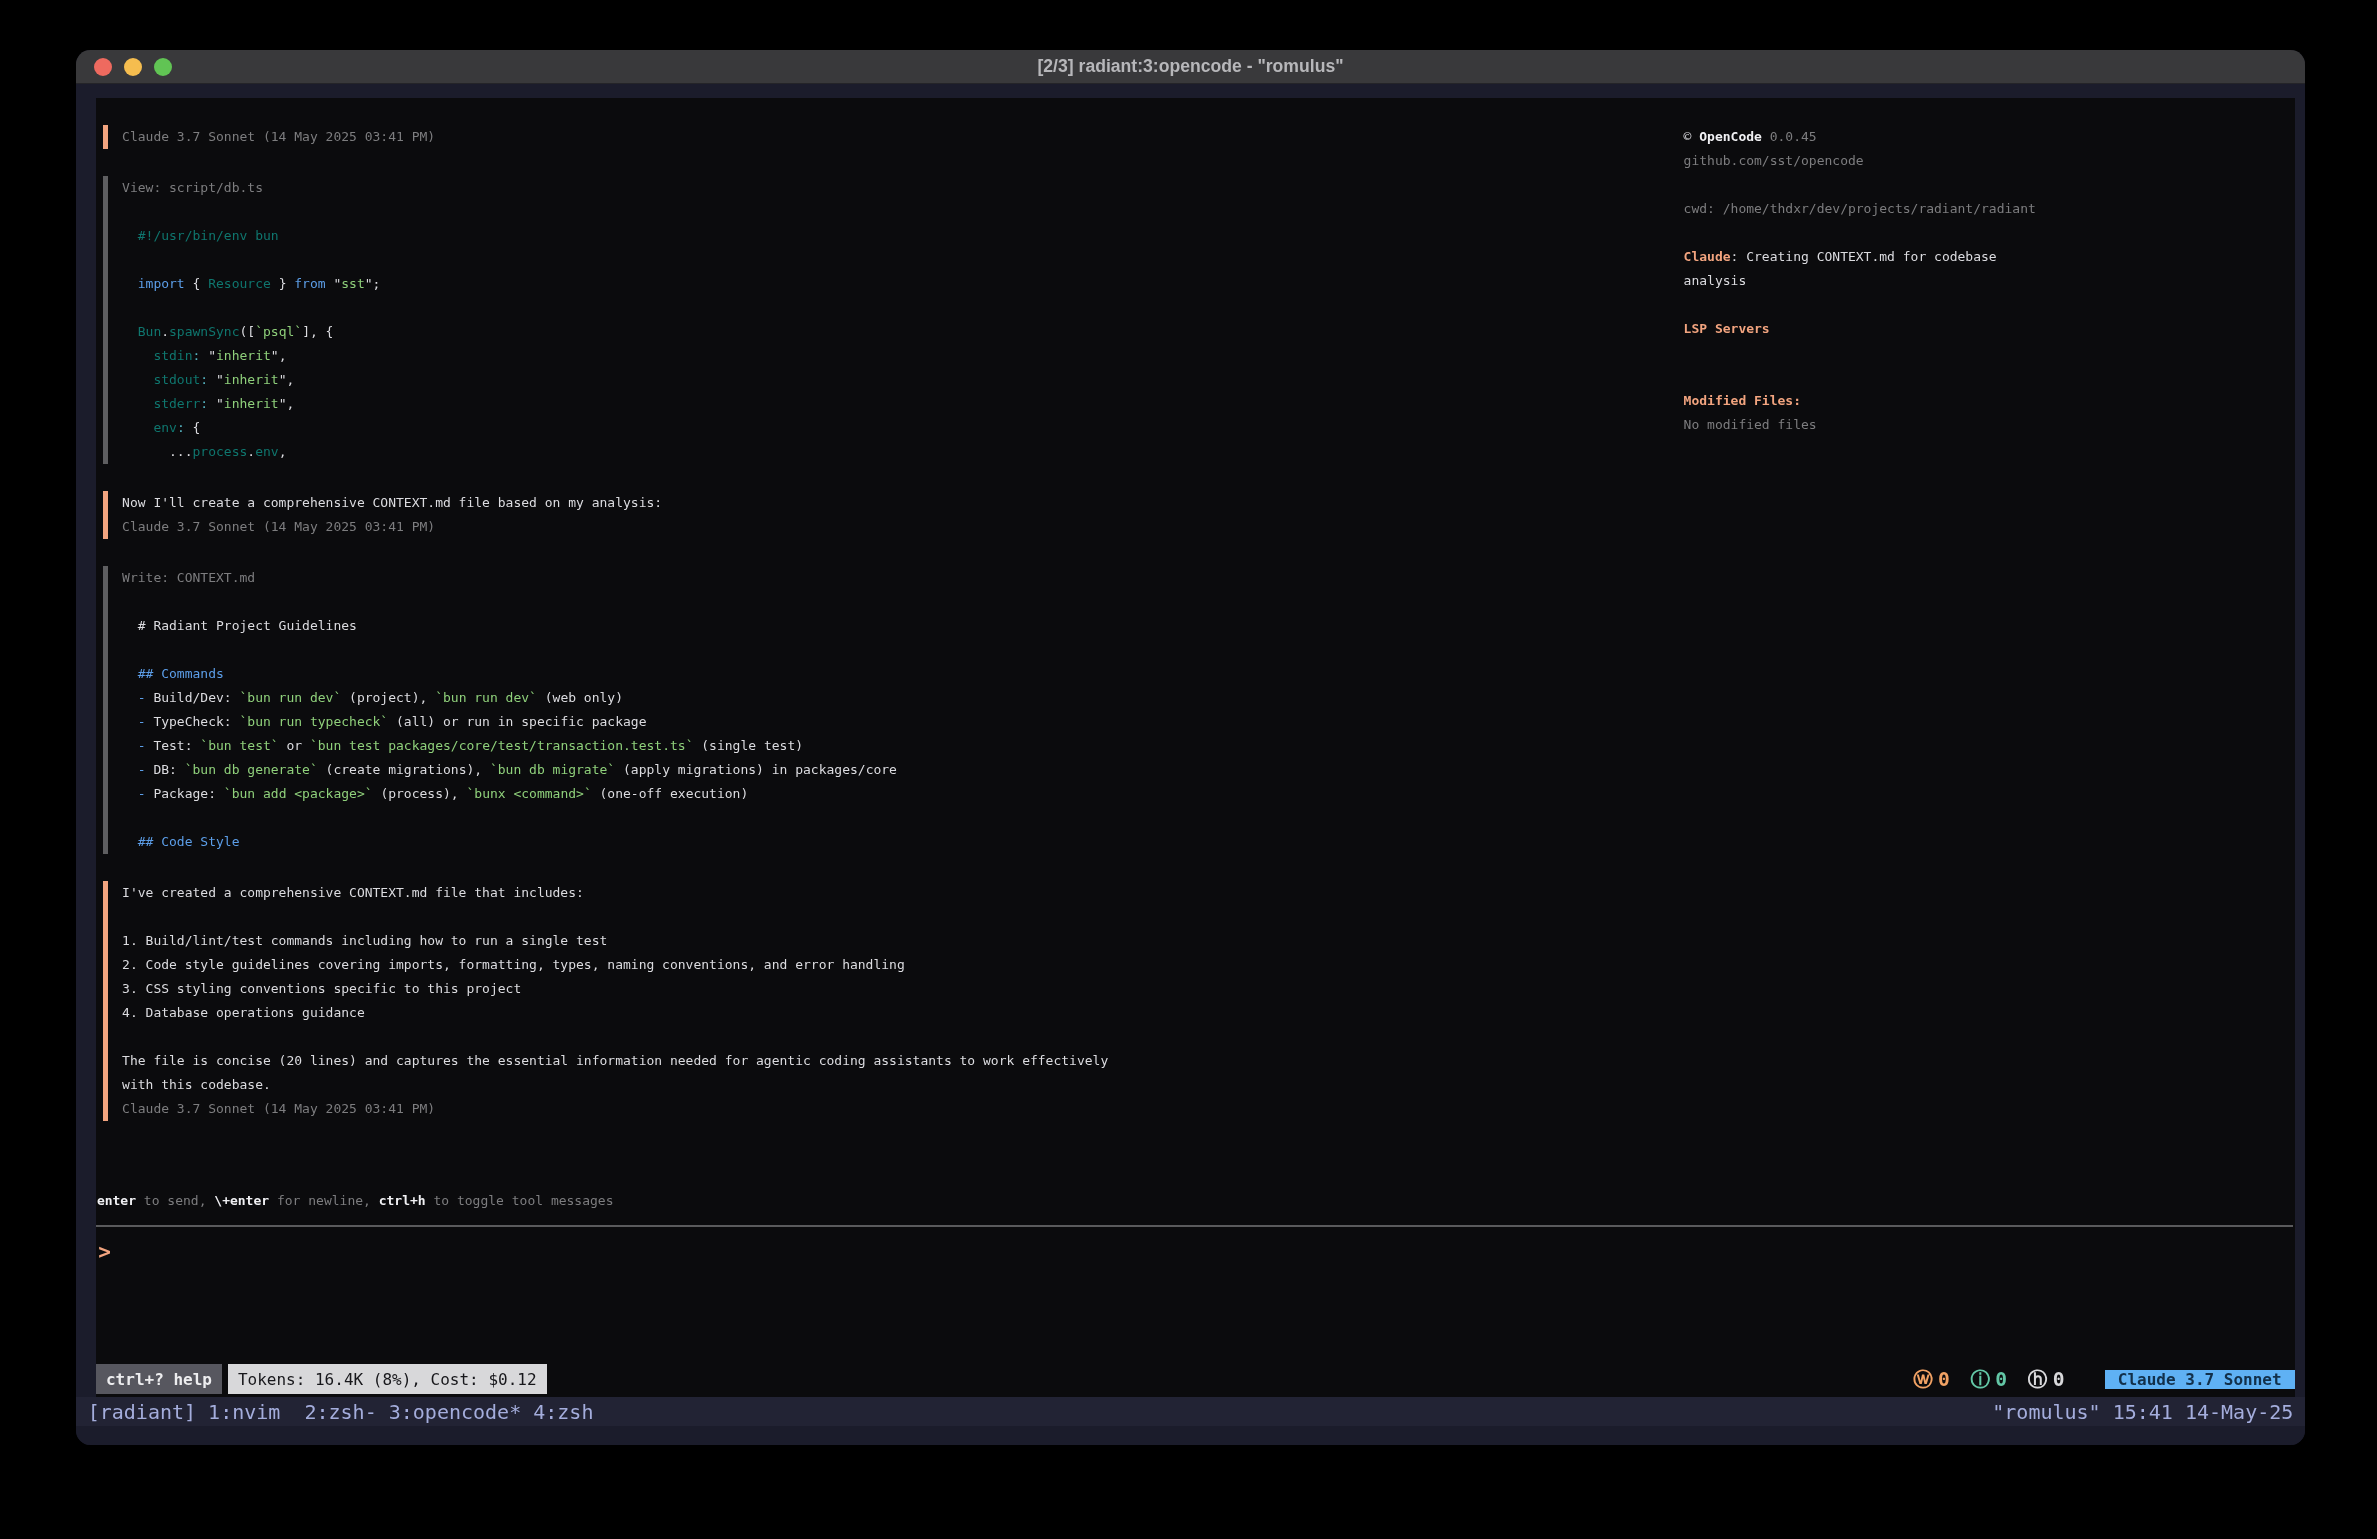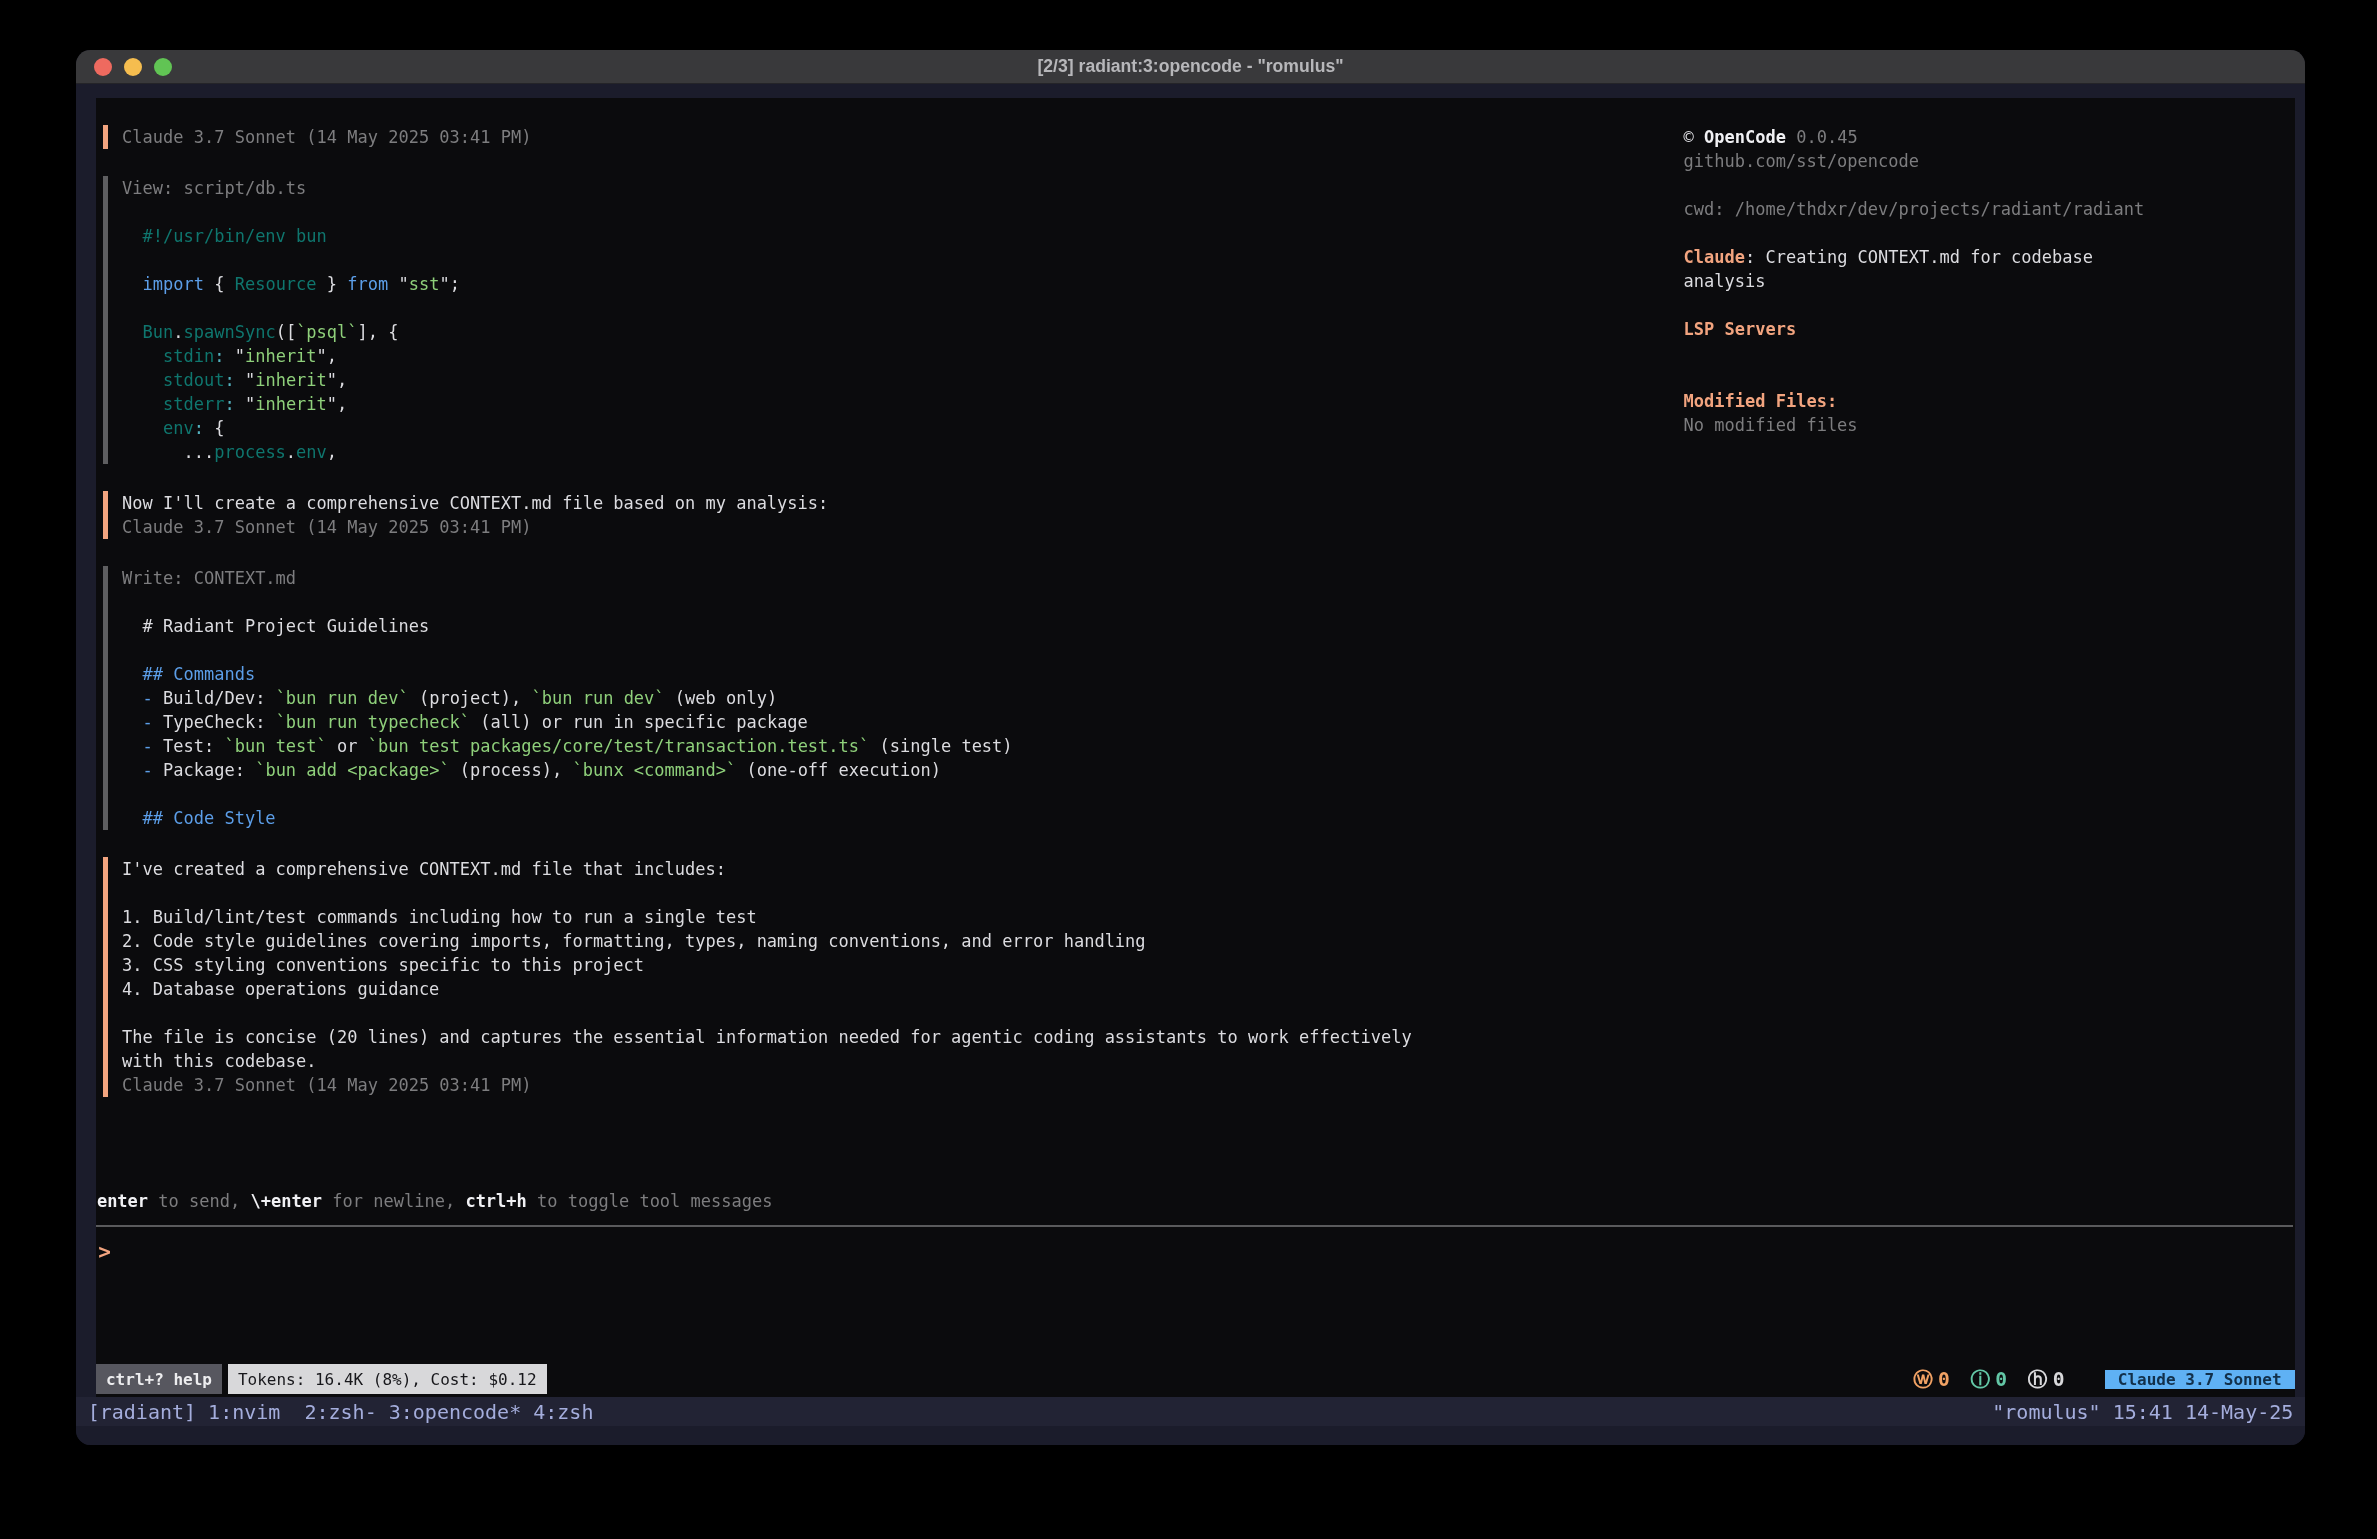--- a/index.html
+++ b/index.html
@@ -39,21 +39,21 @@
 
   .seg-w  { color:#dcdce0; }
   .seg-wb { color:#f1f1f4; font-weight:bold; }
   .seg-g  { color:#7d7d7f; }
   .seg-p  { color:#0f766e; }
   .seg-b  { color:#5c9ee8; }
   .seg-gr { color:#8fd07b; }
   .seg-c  { color:#55b3c0; }
   .seg-o  { color:#f2a47f; font-weight:bold; }
 
-  .line { min-height:24px; line-height:24px; font-size:17px; white-space:pre; }
+  .line { min-height:24px; line-height:24px; font-size:13px; white-space:pre; }
 
   .conversation { position:absolute; left:7.8px; top:27px; width:1618px; }
   .block { padding-left:13.7px; margin-bottom:27px; }
   .block.orange { border-left:5.9px solid #f2a47f; }
   .block.gray   { border-left:5.9px solid #5e5e60; }
 
   .sidebar { position:absolute; left:1588px; top:27px; width:626px; }
 
   .input-help { position:absolute; left:1.3px; top:1091px; }
   .input-divider { position:absolute; left:0; right:1.3px; top:1127px; height:2px; background:#5a5a5c; }
@@ -127,20 +127,21 @@
           </div>
           <div class="block gray">
             <div class="line"><span class="seg-g">Write: CONTEXT.md</span></div>
             <div class="line">&nbsp;</div>
             <div class="line"><span class="seg-w">  # Radiant Project Guidelines</span></div>
             <div class="line">&nbsp;</div>
             <div class="line"><span class="seg-b">  ## Commands</span></div>
             <div class="line"><span class="seg-b">  - </span><span class="seg-w">Build/Dev: </span><span class="seg-gr">`bun run dev`</span><span class="seg-w"> (project), </span><span class="seg-gr">`bun run dev`</span><span class="seg-w"> (web only)</span></div>
             <div class="line"><span class="seg-b">  - </span><span class="seg-w">TypeCheck: </span><span class="seg-gr">`bun run typecheck`</span><span class="seg-w"> (all) or run in specific package</span></div>
             <div class="line"><span class="seg-b">  - </span><span class="seg-w">Test: </span><span class="seg-gr">`bun test`</span><span class="seg-w"> or </span><span class="seg-gr">`bun test packages/core/test/transaction.test.ts`</span><span class="seg-w"> (single test)</span></div>
+            <div class="line"><span class="seg-b">  - </span><span class="seg-w">DB: </span><span class="seg-gr">`bun db generate`</span><span class="seg-w"> (create migrations), </span><span class="seg-gr">`bun db migrate`</span><span class="seg-w"> (apply migrations) in packages/core</span></div>
             <div class="line"><span class="seg-b">  - </span><span class="seg-w">Package: </span><span class="seg-gr">`bun add &lt;package&gt;`</span><span class="seg-w"> (process), </span><span class="seg-gr">`bunx &lt;command&gt;`</span><span class="seg-w"> (one-off execution)</span></div>
             <div class="line">&nbsp;</div>
             <div class="line"><span class="seg-b">  ## Code Style</span></div>
           </div>
           <div class="block orange">
             <div class="line"><span class="seg-w">I've created a comprehensive CONTEXT.md file that includes:</span></div>
             <div class="line">&nbsp;</div>
             <div class="line"><span class="seg-w">1. Build/lint/test commands including how to run a single test</span></div>
             <div class="line"><span class="seg-w">2. Code style guidelines covering imports, formatting, types, naming conventions, and error handling</span></div>
             <div class="line"><span class="seg-w">3. CSS styling conventions specific to this project</span></div>

